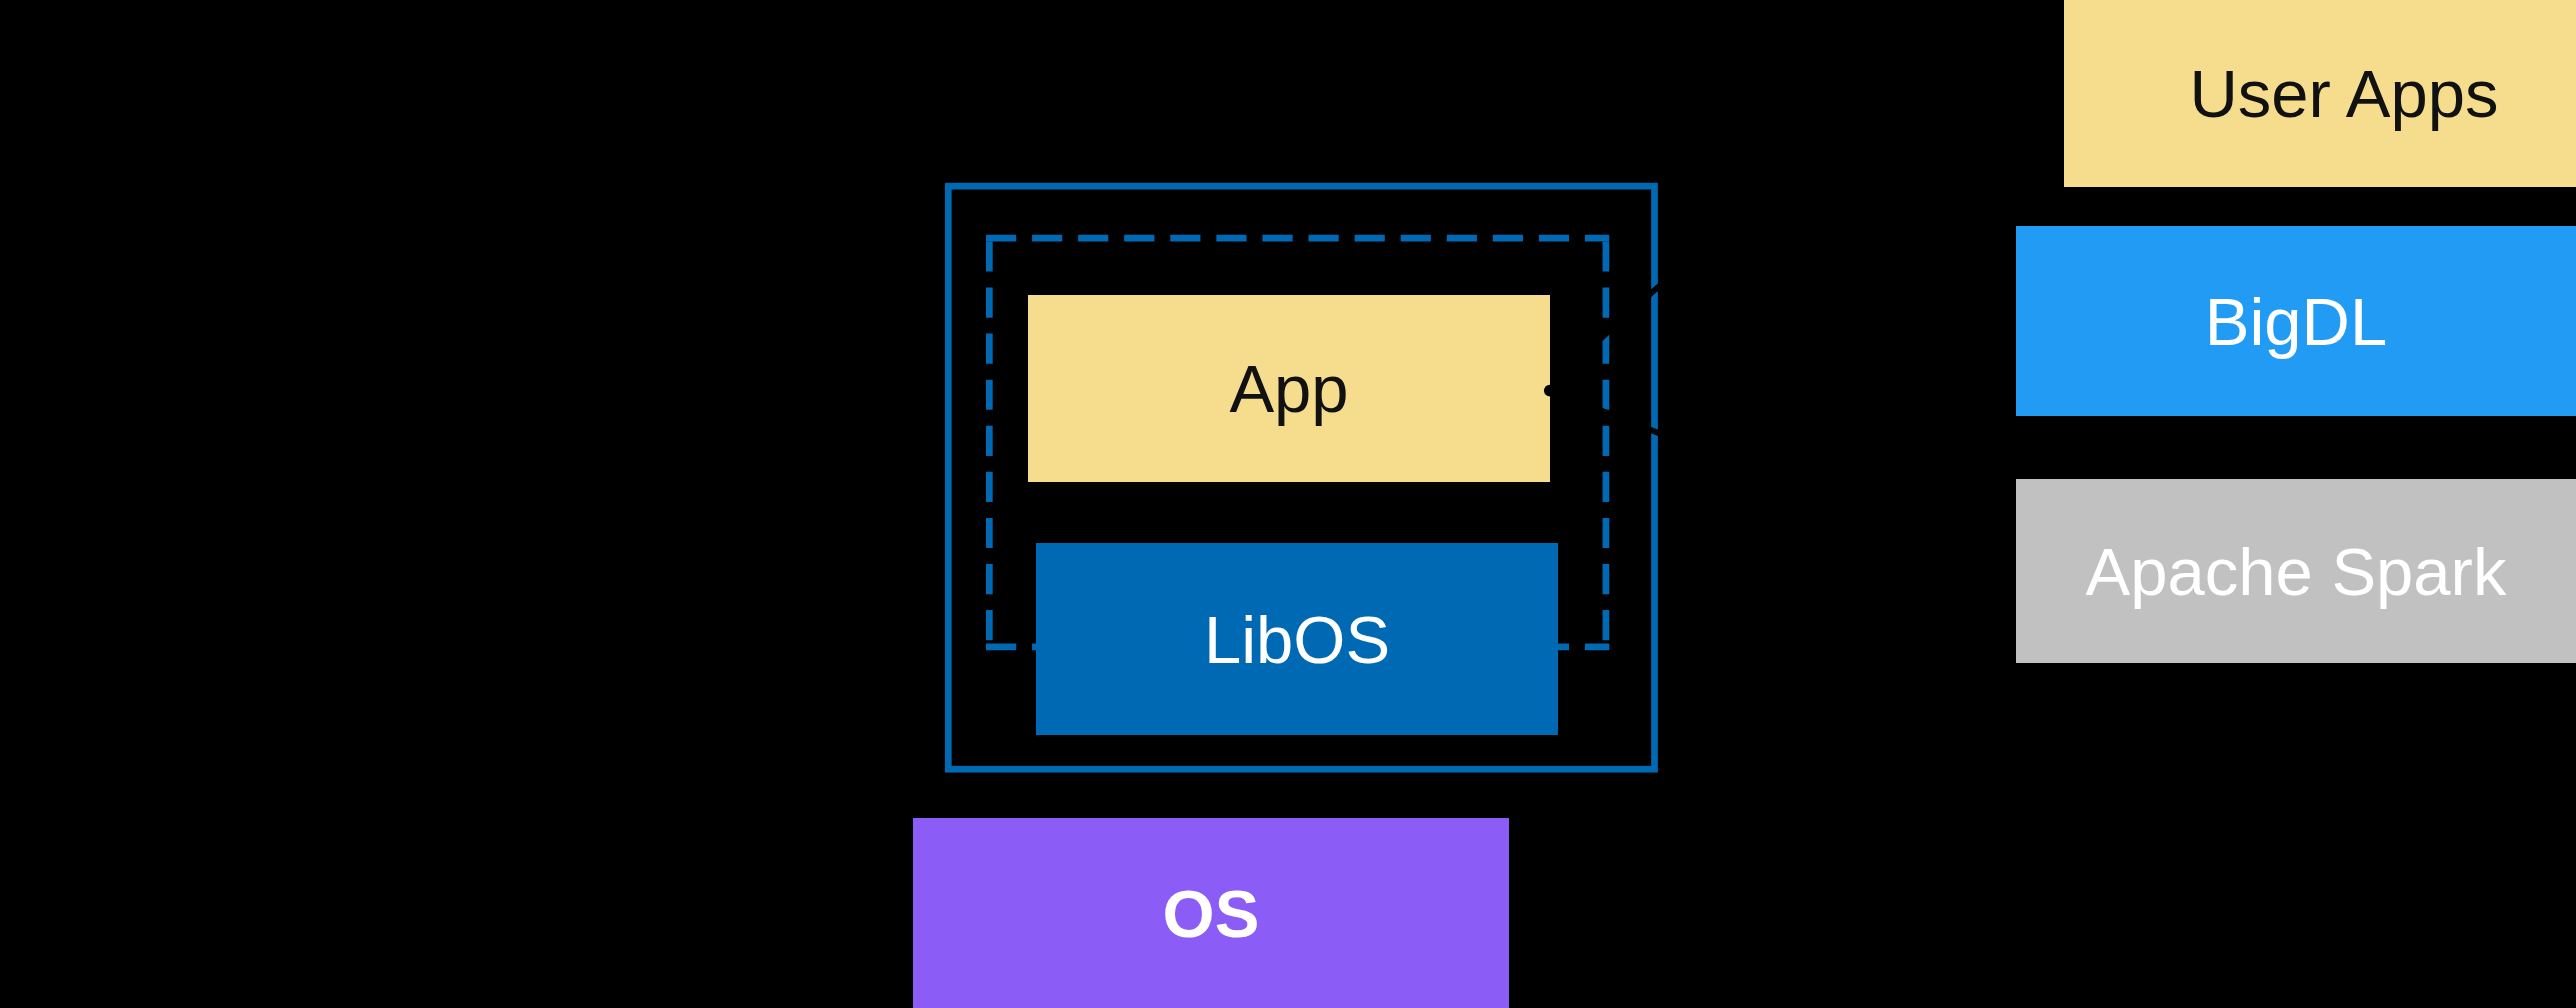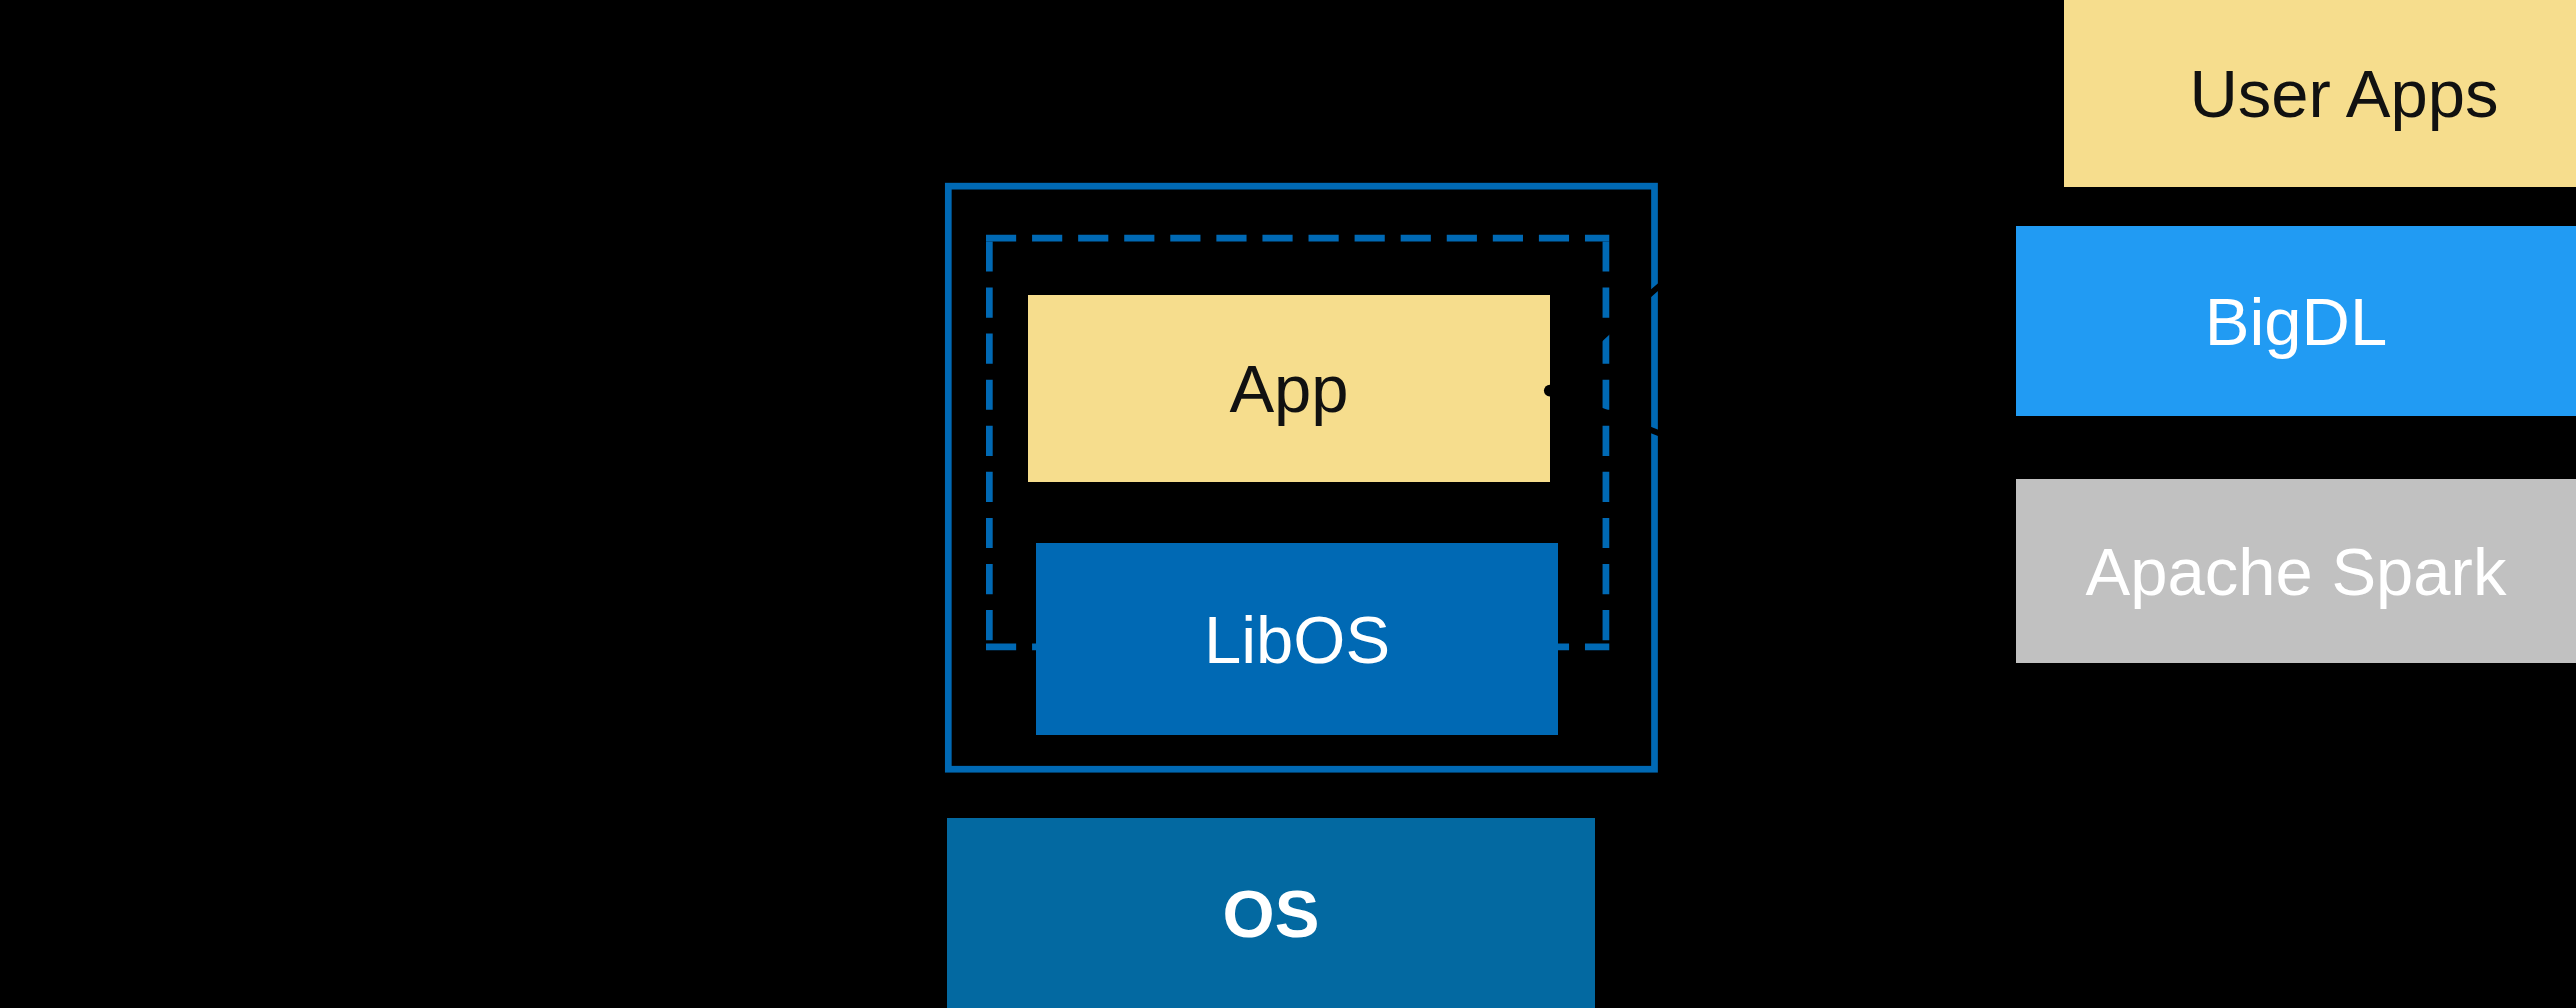--- a/index.html
+++ b/index.html
@@ -34,21 +34,21 @@
     white-space: nowrap;
   }
   
   .sgx-box   { left: 0px;    top: 420px; width: 523px; height: 189px; background: #0069B4; }
   .sgx-box .lbl { color: #FFFFFF; }
   
   .app-box   { left: 1028px; top: 295px; width: 522px; height: 187px; background: #F6DD8D; align-items: center; }
   .app-box .lbl { color: #111111; }
   .libos-box { left: 1036px; top: 543px; width: 522px; height: 192px; background: #0069B4; }
   .libos-box .lbl { color: #ffffff; }
-  .os-box    { left: 947px; top: 818px; width: 648px; height: 190px; background: #0369a1; }
+  .os-box    { left: 913px; top: 818px; width: 596px; height: 190px; background: #8b5cf6; }
   .os-box .lbl { color: #FFFFFF; font-weight: 700; }
   
   .user-apps-box { left: 2016px; top: 0px;   width: 560px; height: 187px; background: #F6DD8D; margin-left: 48px; }
   .user-apps-box .lbl { color: #111111; }
   .bigdl-box     { left: 2016px; top: 226px; width: 560px; height: 190px; background: #219BF3; }
   .bigdl-box .lbl { color: #FFFFFF; }
   .spark-box     { left: 2016px; top: 479px; width: 560px; height: 184px; background: #C1C1C1; }
   .spark-box .lbl { color: #FFFFFF; }
 </style>
 </head>

